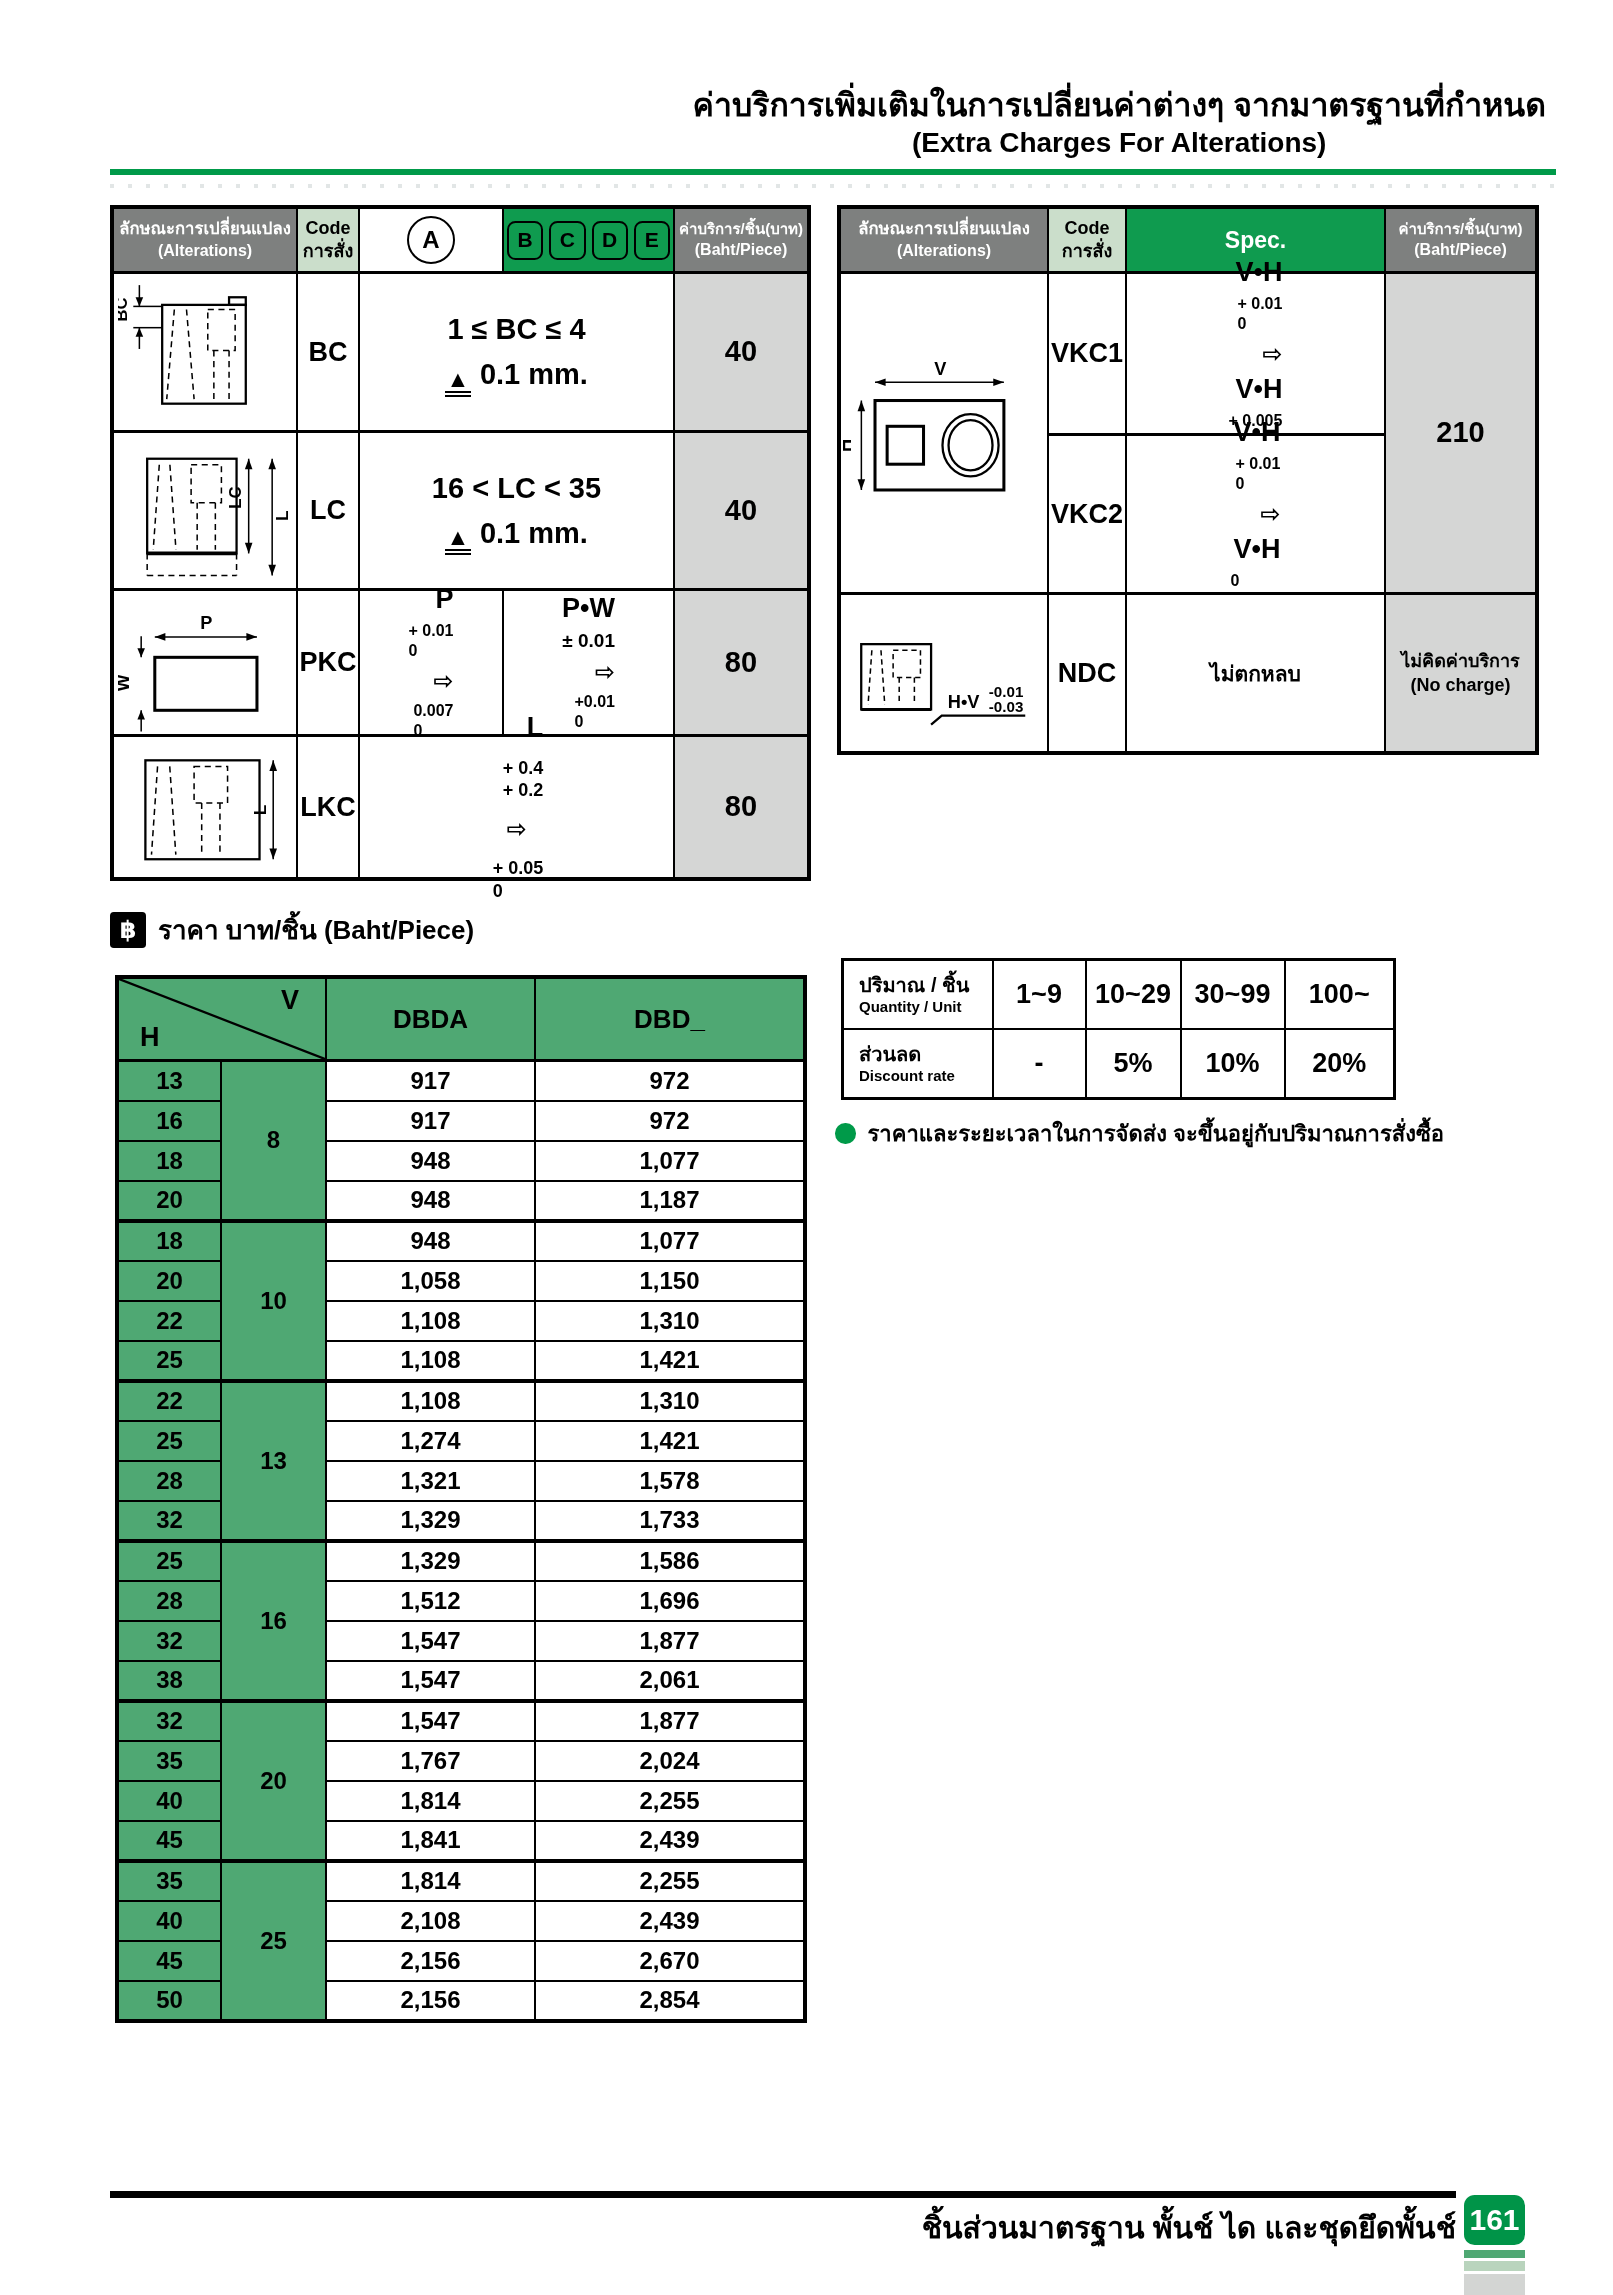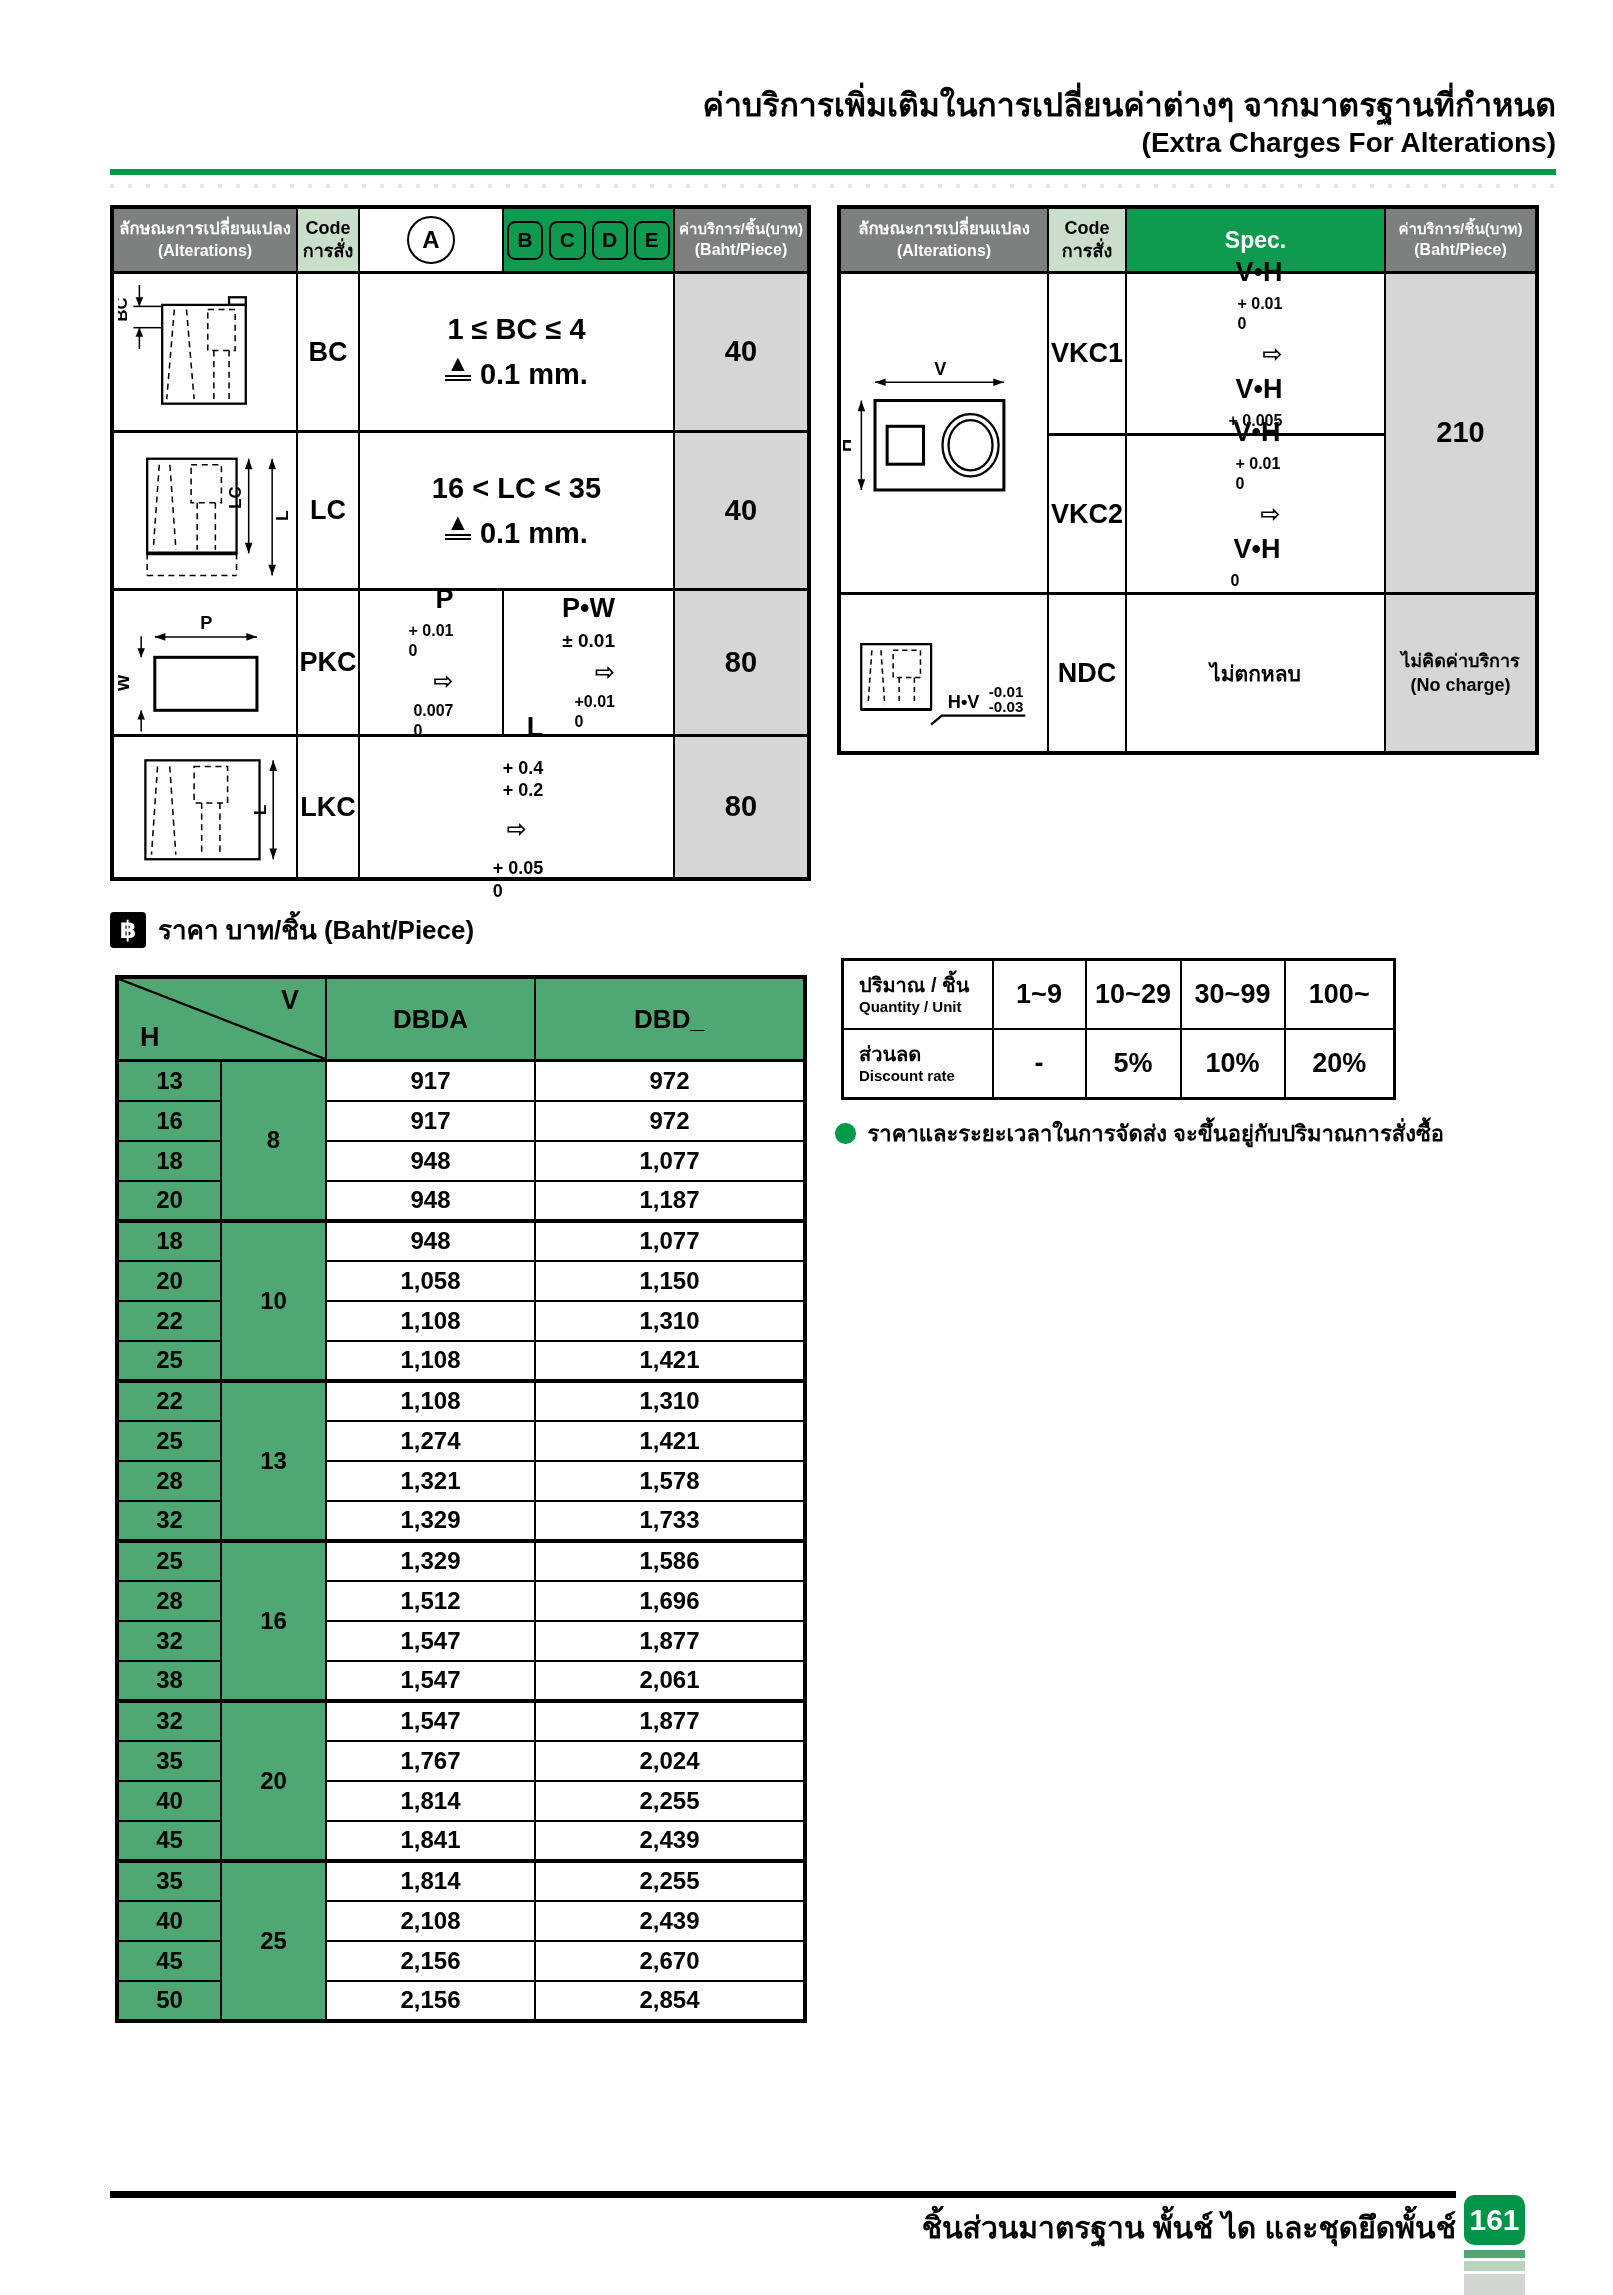--- a/index.html
+++ b/index.html
@@ -1,20 +1,20 @@
 <!DOCTYPE html>
 <html style="font-size:12px"><head>
 <meta charset="utf-8">
 <style>
   html,body{margin:0;padding:0;background:#fff;}
   .page{position:relative;width:1614px;height:2295px;background:#fff;overflow:hidden;
         font-family:"Liberation Sans","DejaVu Sans",sans-serif;color:#000;}
 
   
-  .title-block{position:absolute;top:85px;right:58px;text-align:right;font-weight:bold;}
+  .title-block{position:absolute;top:85px;right:68px;text-align:center;font-weight:bold;}
   .title-th{font-size:32px;line-height:1.25;}
   .title-en{font-size:28px;line-height:1.25;}
   .green-rule{position:absolute;left:110px;top:169px;width:1446px;height:6px;background:#009A49;}
   .dot-rule{position:absolute;left:110px;top:184px;width:1446px;height:3.8px;
             background:repeating-linear-gradient(to right,#e2e6e6 0 3.8px,transparent 3.8px 18px);}
 
   
   .alt-table{position:absolute;display:grid;border:4.6px solid #000;background:#fff;}
   .alt-left{left:110px;top:205px;grid-template-columns:182px 62px 144px 171px 134px;
             grid-template-rows:62px 159px 158px 146px 143px;}
@@ -34,21 +34,21 @@
            display:flex;align-items:center;justify-content:center;font-size:24px;font-weight:bold;}
   .bbox{width:35px;height:35px;border:2.3px solid #000;border-radius:8.4px;margin:0 3px;
         display:flex;align-items:center;justify-content:center;font-size:21px;font-weight:bold;}
   .code{font-weight:bold;font-size:27px;}
   .pgray{background:#D5D6D5;font-weight:bold;font-size:29px;line-height:1.35;}
   .pgray .th-line{font-size:18px;}
   .pgray .en-line{font-size:18px;}
   .span2col{grid-column:span 2;}
   .span2row{grid-row:span 2;}
   .spec{font-weight:bold;font-size:29px;line-height:1.55;}
-  .specline{display:flex;align-items:flex-start;justify-content:center;gap:9px;}
+  .specline{display:flex;align-items:flex-end;justify-content:center;gap:9px;}
   .upar{font-size:23px;line-height:1;border-bottom:6px double #000;padding:0 1.5px;}
   .tol{display:flex;align-items:flex-end;gap:6px;font-weight:bold;justify-content:center;flex-direction:column;}
   .tbase{font-size:27px;}
   .tstack{display:flex;flex-direction:column;font-size:16px;line-height:1.25;text-align:left;}
   .tarrow{font-size:24px;}
   .tmid{font-size:19px;}
   .ndcspec{font-weight:bold;font-size:21px;}
 
   
   .sec-heading{position:absolute;display:flex;align-items:center;gap:12px;font-weight:bold;}

